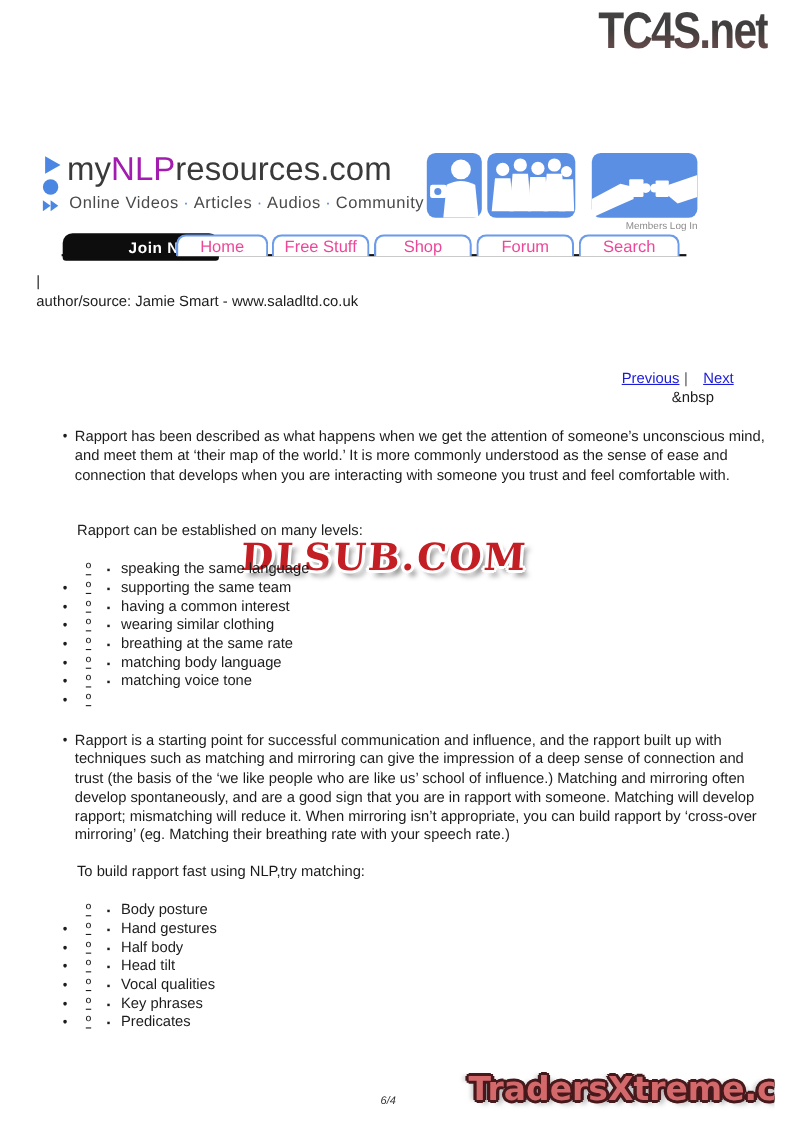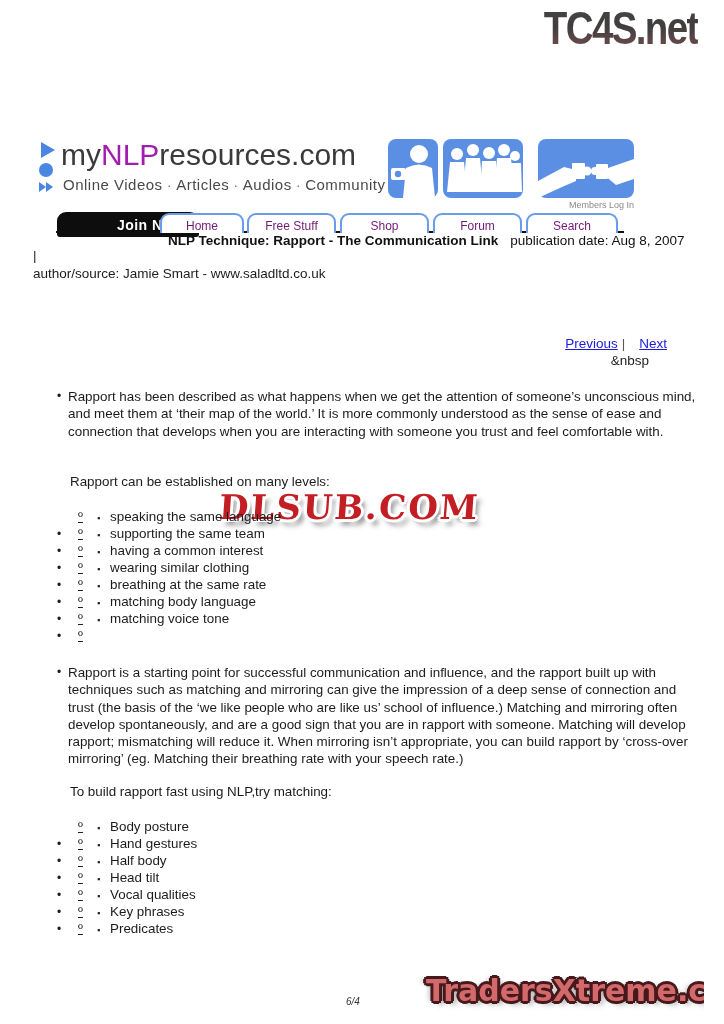--- a/index.html
+++ b/index.html
@@ -30,21 +30,21 @@
   .tagline .dot{color:#4a86e2;padding:0 4px;}
   .bluebox{position:absolute;background:#5b8fe4;border-radius:8px;}
   .members{position:absolute;left:520px;top:200px;width:114px;font-size:9px;color:#8a8a8a;text-align:right;}
 
   
   .navline{position:absolute;left:56px;top:231px;width:568px;height:2px;background:#141414;}
   .join{position:absolute;left:57px;top:212px;width:98px;height:25px;background:#0d0d0d;
     border-radius:9px 9px 3px 3px;color:#fff;font-weight:bold;font-size:14px;
     display:flex;align-items:center;justify-content:center;letter-spacing:.5px;padding-left:44px;}
   .tab{position:absolute;top:213px;height:18px;background:#fff;border:2px solid #6b9be9;border-bottom:none;
-    border-radius:9px 9px 0 0;color:#701a75;font-size:12px;display:flex;align-items:flex-end;justify-content:center;
+    border-radius:9px 9px 0 0;color:#ec4899;font-size:15px;display:flex;align-items:flex-end;justify-content:center;
     padding-bottom:0px;}
   .tab-home{left:160px;width:80px;} .tab-free{left:247px;width:85px;} .tab-shop{left:340px;width:85px;}
   .tab-forum{left:433px;width:85px;} .tab-search{left:526px;width:88px;}
 
   
   .titleline{position:absolute;left:168px;top:233px;font-size:13.5px;color:#111;white-space:nowrap;}
   .titleline b{font-weight:bold;}
   .titleline .pub{font-weight:normal;margin-left:12px;}
   .pipe{position:absolute;left:33px;top:248px;font-size:13.5px;color:#222;}
   .author{position:absolute;left:33px;top:266px;font-size:13.5px;color:#1c1c1c;}
@@ -127,21 +127,20 @@
   <div class="members">Members Log In</div>
 
   <div class="navline"></div>
   <div class="join">Join Now</div>
   <div class="tab tab-home">Home</div>
   <div class="tab tab-free">Free Stuff</div>
   <div class="tab tab-shop">Shop</div>
   <div class="tab tab-forum">Forum</div>
   <div class="tab tab-search">Search</div>
 
-  <div class="titleline"><b>NLP Technique: Rapport - The Communication Link</b><span class="pub">publication date: Aug 8, 2007</span></div>
   <div class="pipe">|</div>
   <div class="author">author/source: Jamie Smart - www.saladltd.co.uk</div>
 
   <div class="pagnav"><a href="#">Previous</a><span class="sep">|</span><a href="#">Next</a></div>
   <div class="nbspline">&amp;nbsp</div>
 
   <div class="para p1">
     <span class="pb">•</span>
     <span class="ptext">Rapport has been described as what happens when we get the attention of someone’s unconscious mind, and meet them at ‘their map of the world.’ It is more commonly understood as the sense of ease and connection that develops when you are interacting with someone you trust and feel comfortable with.</span>
   </div>

